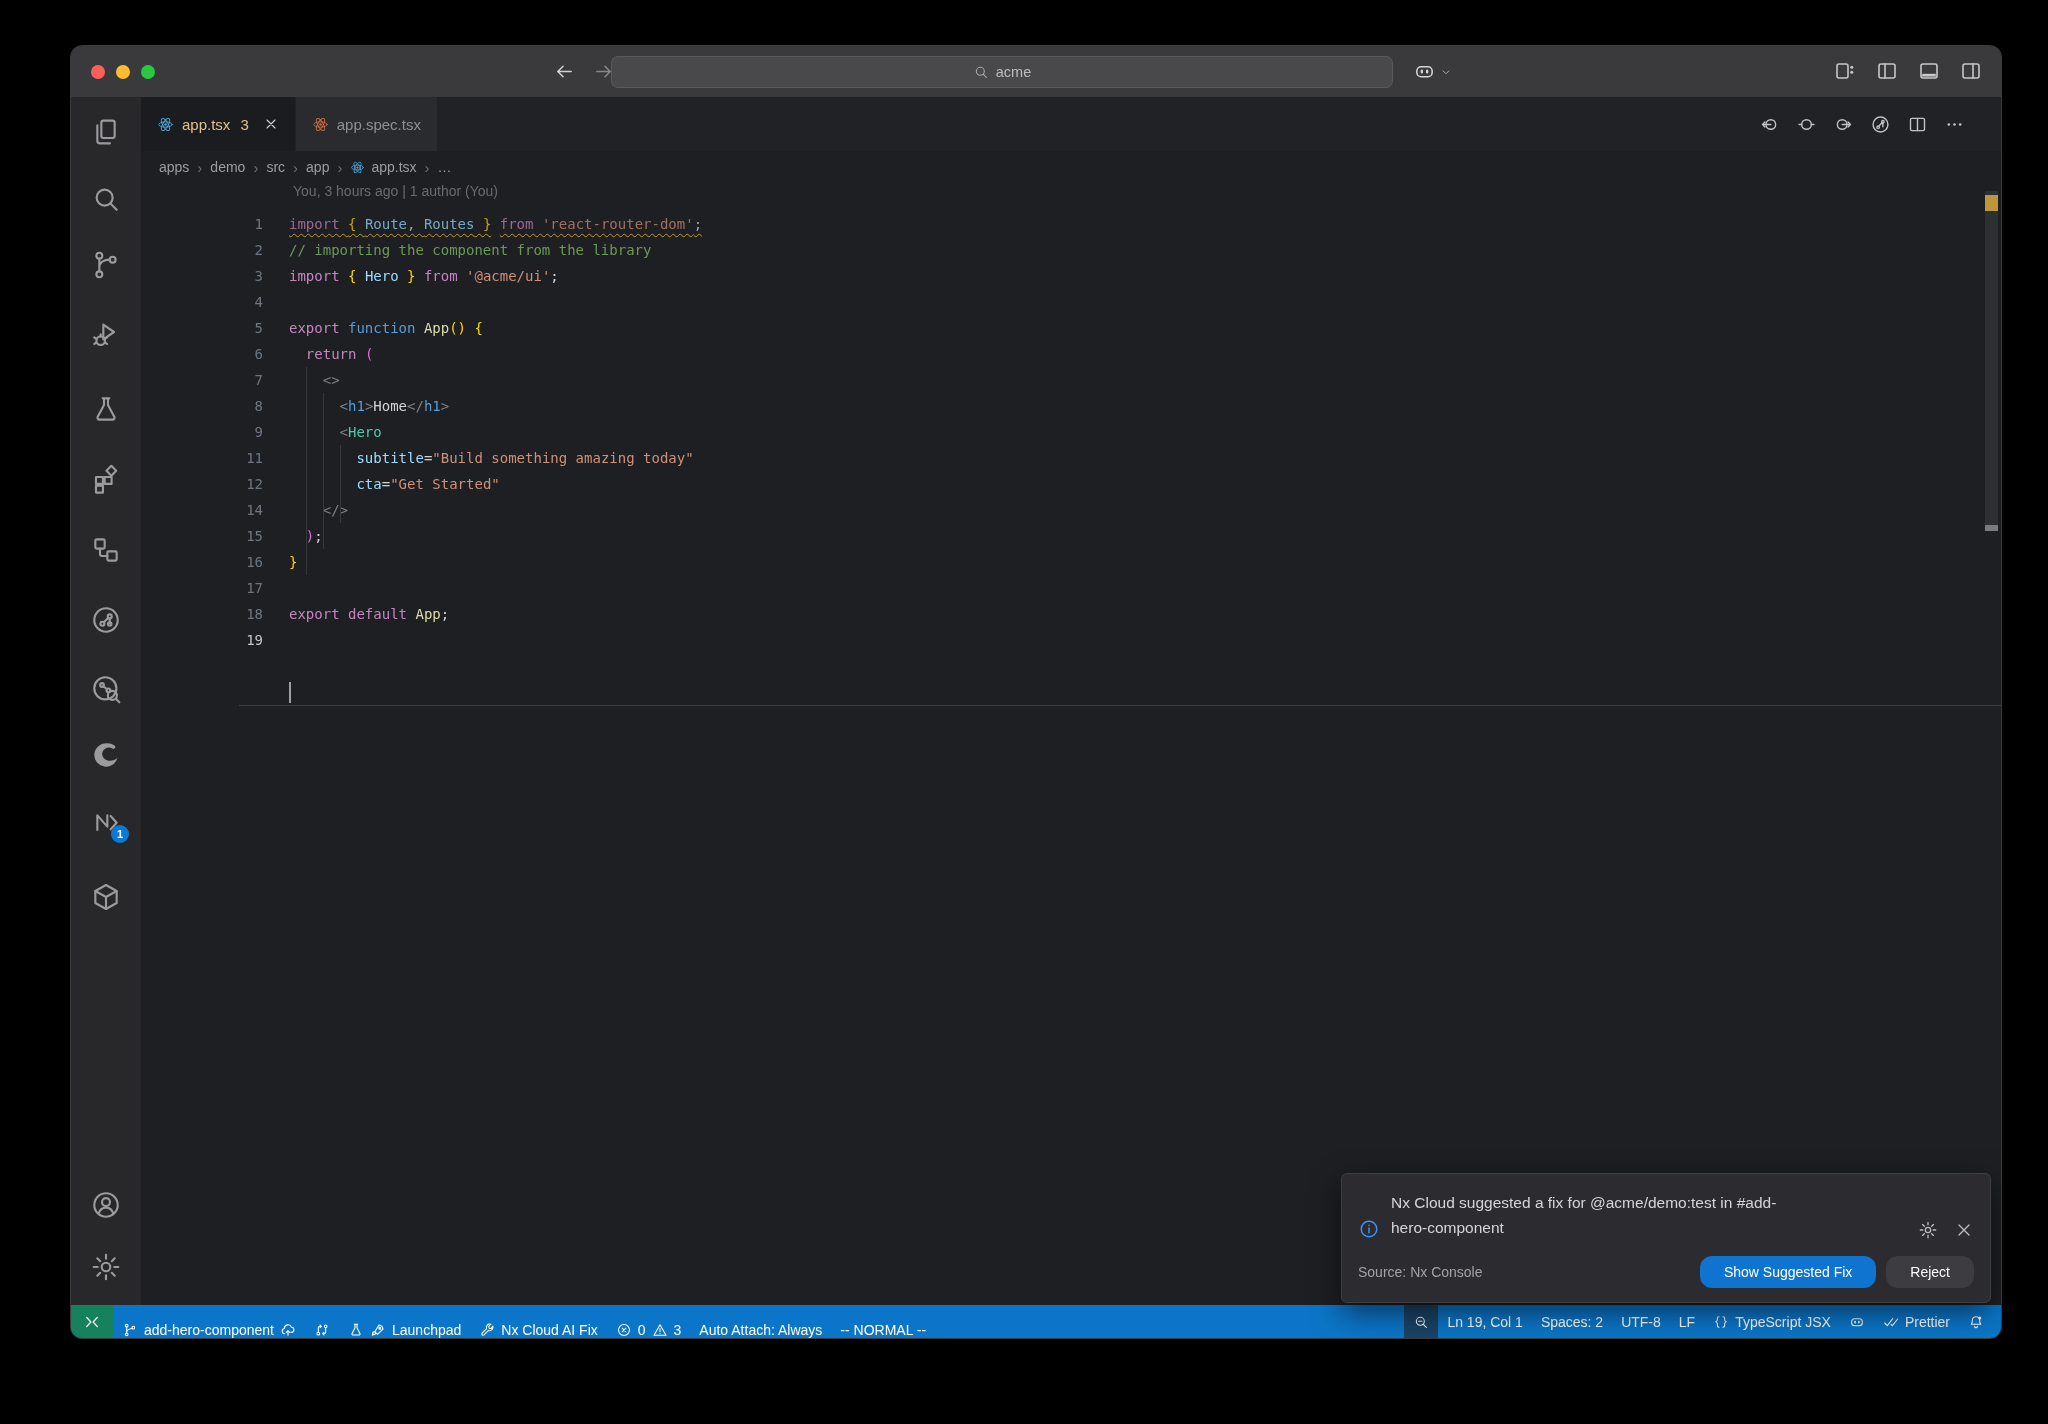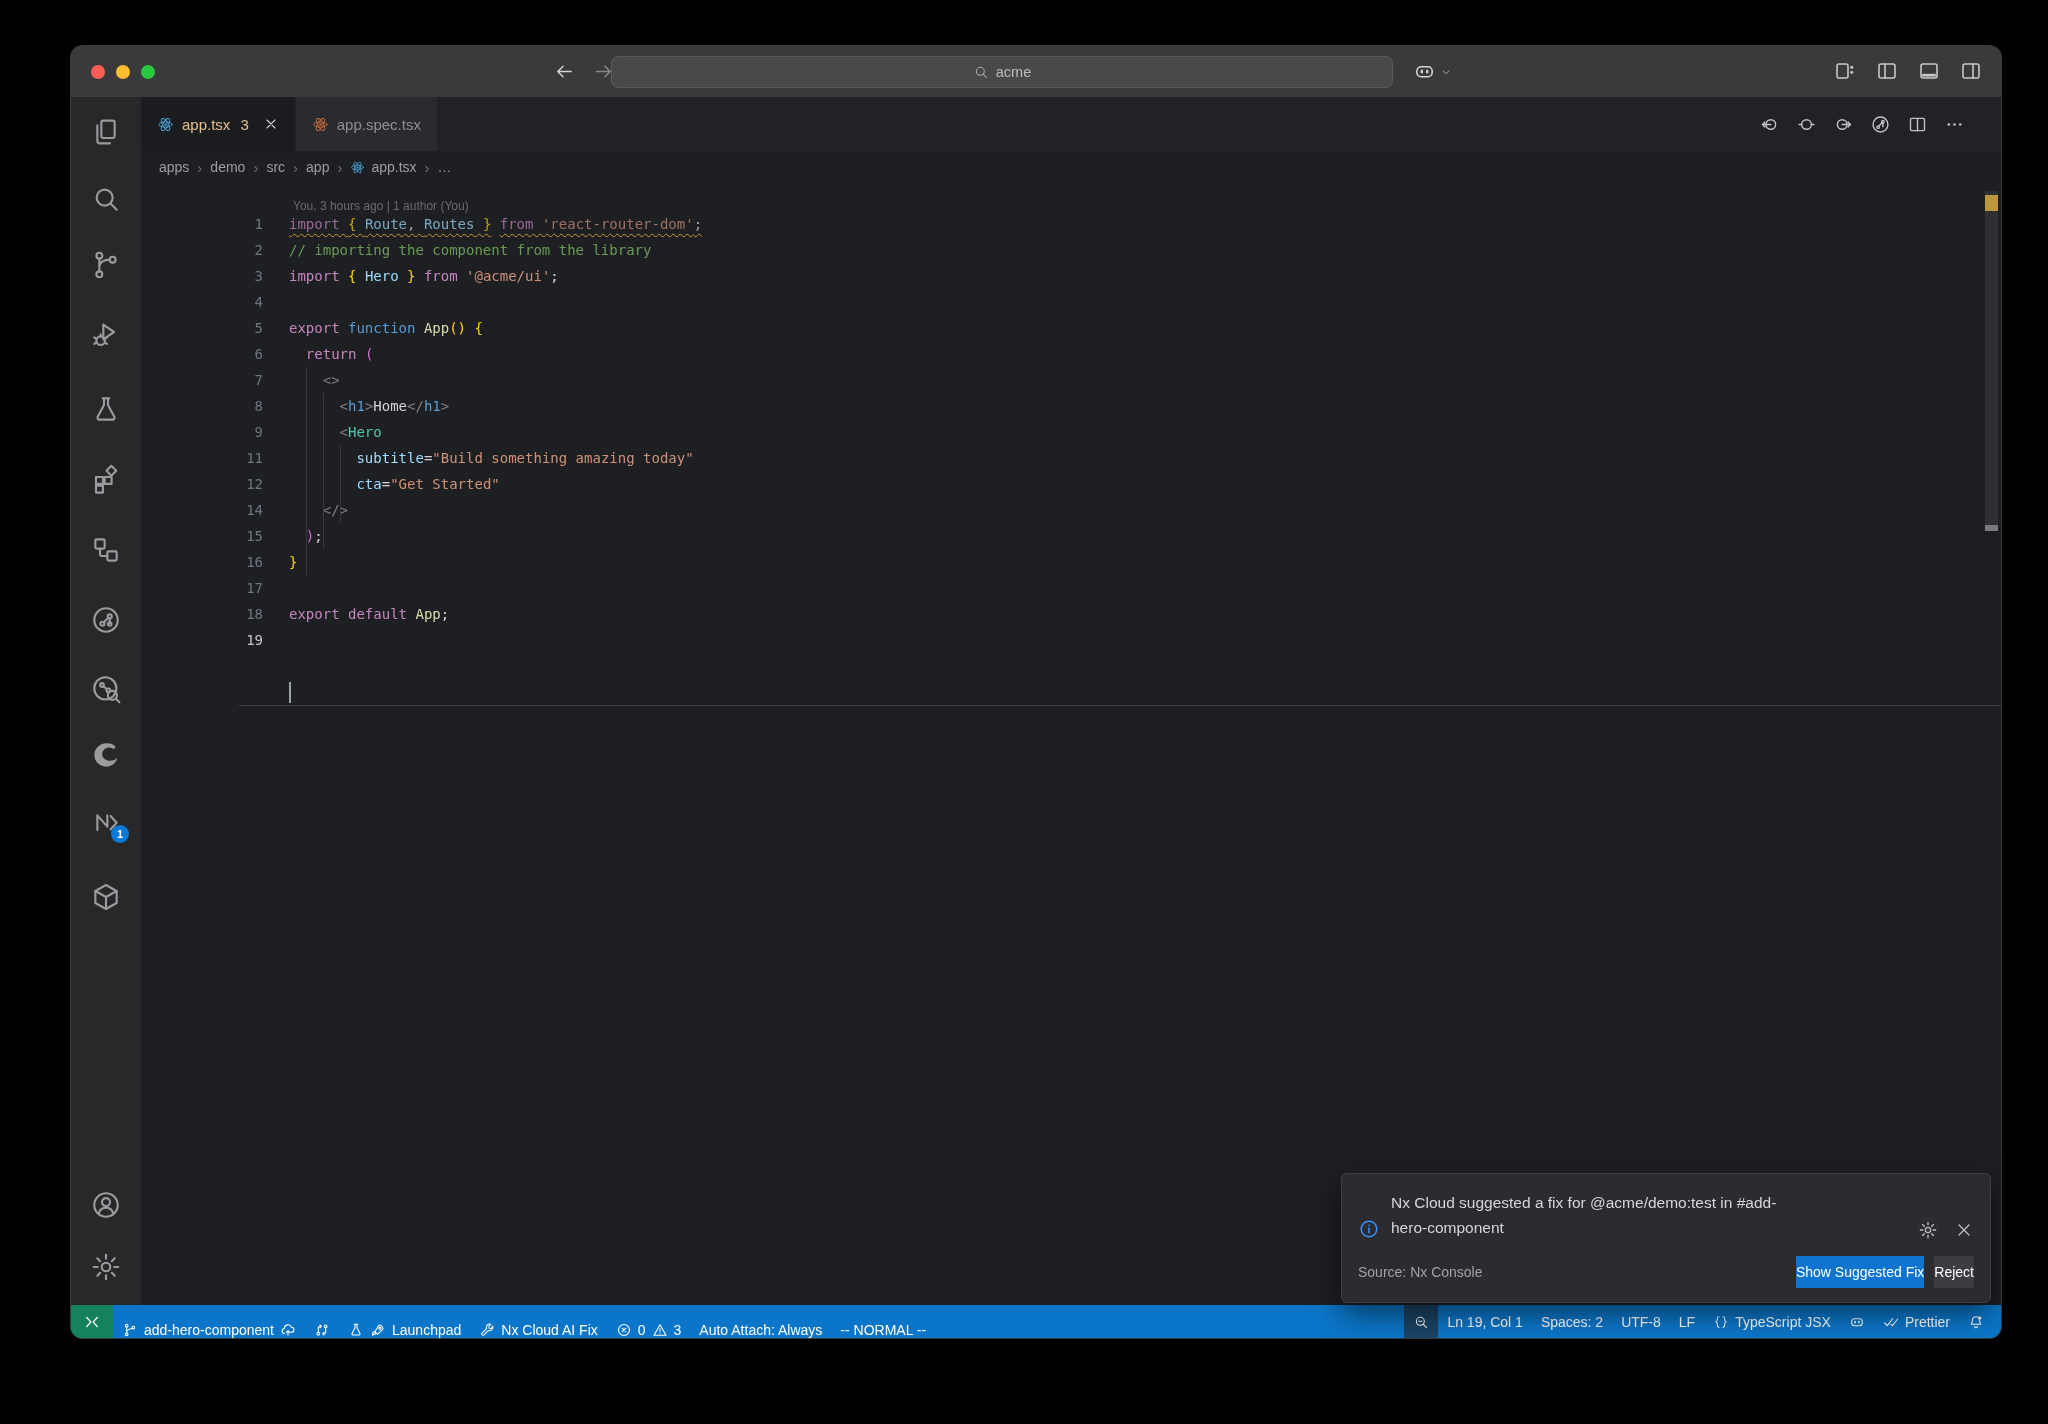--- a/index.html
+++ b/index.html
@@ -42,21 +42,21 @@
   .editor-actions .icon{width:21px;height:21px;}
 
   
   .breadcrumbs{position:absolute;left:70px;top:105px;right:0;height:32px;background:#1e1f23;display:flex;align-items:center;padding-left:18px;gap:8px;font-size:14px;color:#9d9da0;}
   .breadcrumbs .sep{color:#6f6f72;font-size:15px;}
   .breadcrumbs .ricon{width:15px;height:15px;color:#4da6d8;}
   .crumb{display:flex;align-items:center;gap:6px;}
 
   
   .editor{position:absolute;left:70px;top:137px;right:0;bottom:33px;background:#1e1f23;}
-  .blame{position:absolute;left:152px;top:16px;font-size:12px;color:#6b6b6e;}
+  .blame{position:absolute;left:152px;top:0;font-size:14px;color:#6b6b6e;}
   .code{position:absolute;left:0;top:28px;right:0;font-family:"DejaVu Sans Mono",monospace;font-size:14px;line-height:26px;}
   .line{display:flex;height:26px;}
   .ln{width:122px;text-align:right;color:#6e7681;flex:none;user-select:none;}
   .ln.cur{color:#c6c6c6;}
   .lc{white-space:pre;padding-left:26px;color:#d4d4d4;}
   .tk-kw{color:#C586C0}.tk-var{color:#9CDCFE}.tk-str{color:#CE9178}.tk-com{color:#6A9955}
   .tk-blue{color:#569CD6}.tk-func{color:#DCDCAA}.tk-comp{color:#4EC9B0}.tk-punct{color:#808080}
   .tk-fg{color:#D4D4D4}.tk-bgold{color:#FFD700}.tk-bpink{color:#D670D6}
   .squig{text-decoration:underline wavy #ffcc33 1px;text-underline-offset:4px;}
   .dim span{opacity:.72;}
@@ -81,21 +81,21 @@
   .toast{position:absolute;right:10px;bottom:35px;width:650px;background:#2c2c30;border:1px solid #3f3f43;border-radius:6px;box-shadow:0 10px 30px rgba(0,0,0,.55);padding:16px 16px 14px 16px;box-sizing:border-box;}
   .toast-head{display:flex;align-items:flex-end;gap:11px;}
   .toast .info{width:22px;height:22px;color:#3794ff;flex:none;margin-top:1px;}
   .toast-msg{width:440px;color:#d6d6d8;font-size:15.5px;line-height:25px;}
   .toast-msg span{display:block;}
   .toast-tools{margin-left:auto;display:flex;gap:16px;color:#bdbdbf;}
   .toast-tools .icon{width:20px;height:20px;}
   .toast-foot{display:flex;align-items:center;margin-top:16px;}
   .toast-src{color:#a3a3a6;font-size:14px;}
   .toast-btns{margin-left:auto;display:flex;gap:10px;}
-  .btn{border:none;border-radius:0;font-size:14px;padding:8px 0;color:#fff;font-family:inherit;cursor:pointer;}
+  .btn{border:none;border-radius:12px;font-size:14px;padding:8px 24px;color:#fff;font-family:inherit;cursor:pointer;}
   .btn-primary{background:#0f74cf;}
   .btn-secondary{background:#3c3c41;}
 </style>
 </head>
 <body>
 
 <div class="window">
 
   <div class="titlebar">
     <div class="traffic" id="traffic">

